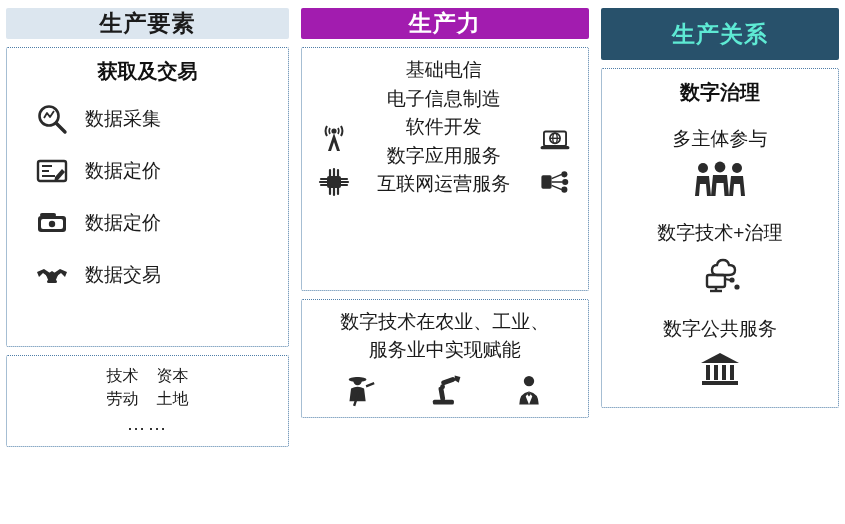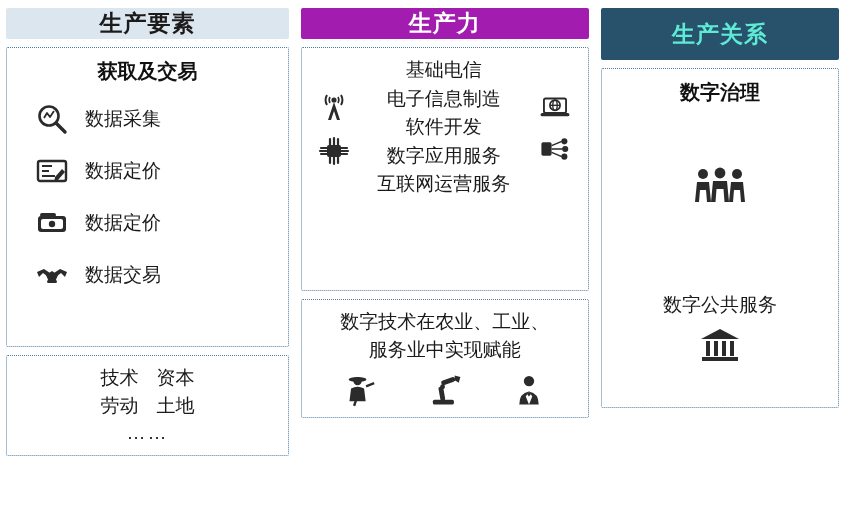--- a/index.html
+++ b/index.html
@@ -88,33 +88,33 @@
   }
   .ico svg { display: block; }
 
   .c1-foot {
     flex: 1 1 auto;
     justify-content: center;
     align-items: center;
     text-align: center;
   }
   .foot-line {
-    font-size: 19px;
+    font-size: 16px;
     line-height: 1.45;
     color: #1a1a1a;
     text-align: center;
   }
   .foot-line .sp { display: inline-block; width: 18px; }
   .dots { font-size: 19px; letter-spacing: 2px; }
 
   
   .c2-main { flex: 0 0 244px; }
   .c2-body {
     display: flex;
-    align-items: center;
+    align-items: flex-end;
   }
   .c2-icons-left {
     width: 52px;
     display: flex;
     flex-direction: column;
     align-items: center;
     gap: 10px;
     padding-top: 4px;
   }
   .c2-icons-right {
@@ -342,34 +342,49 @@
     </div>
   </div>
 
   <div class="column col-3">
     <div class="col-header hdr-3">生产关系</div>
 
     <div class="panel c3-main">
       <div class="panel-title">数字治理</div>
 
       <div class="c3-block">
+        <div class="c3-label">多主体参与</div>
         <span class="ico" style="width:60px;height:38px;flex:0 0 auto;">
           <svg width="60" height="38" viewBox="0 0 60 38">
             <g fill="#2b2b2b">
               <circle cx="13" cy="8" r="5"></circle>
               <path d="M7 16 h12 l2 20 h-4 l-1 -12 h-6 l-1 12 h-4 z"></path>
               <circle cx="30" cy="7" r="5.4"></circle>
               <path d="M23 15 h14 l2 21 h-4.5 l-1 -13 h-7 l-1 13 h-4.5 z"></path>
               <circle cx="47" cy="8" r="5"></circle>
               <path d="M41 16 h12 l2 20 h-4 l-1 -12 h-6 l-1 12 h-4 z"></path>
             </g>
           </svg>
         </span>
       </div>
 
+      <div class="c3-block">
+        <div class="c3-label">数字技术+治理</div>
+        <span class="ico" style="width:46px;height:40px;flex:0 0 auto;">
+          <svg width="46" height="40" viewBox="0 0 46 40">
+            <path d="M26 6 q5 0 6 5 q6 0 6 5 q0 5 -6 5 h-12 q-5 0 -5 -5 q0 -5 5 -5 q1 -5 6 -5 z" fill="none" stroke="#2b2b2b" stroke-width="2.4"></path>
+            <rect x="10" y="21" width="18" height="12" rx="2" fill="none" stroke="#2b2b2b" stroke-width="2.4"></rect>
+            <line x1="19" y1="33" x2="19" y2="37" stroke="#2b2b2b" stroke-width="2.4"></line>
+            <line x1="13" y1="37" x2="25" y2="37" stroke="#2b2b2b" stroke-width="2.4"></line>
+            <circle cx="35" cy="26" r="2.6" fill="#2b2b2b"></circle>
+            <circle cx="40" cy="33" r="2.6" fill="#2b2b2b"></circle>
+            <line x1="28" y1="25" x2="33" y2="26" stroke="#2b2b2b" stroke-width="1.8"></line>
+          </svg>
+        </span>
+      </div>
 
       <div class="c3-block">
         <div class="c3-label">数字公共服务</div>
         <span class="ico" style="width:44px;height:38px;flex:0 0 auto;">
           <svg width="44" height="38" viewBox="0 0 44 38">
             <polygon points="22,3 41,13 3,13" fill="#2b2b2b"></polygon>
             <g fill="#2b2b2b">
               <rect x="8" y="15" width="4" height="15"></rect>
               <rect x="16" y="15" width="4" height="15"></rect>
               <rect x="24" y="15" width="4" height="15"></rect>

